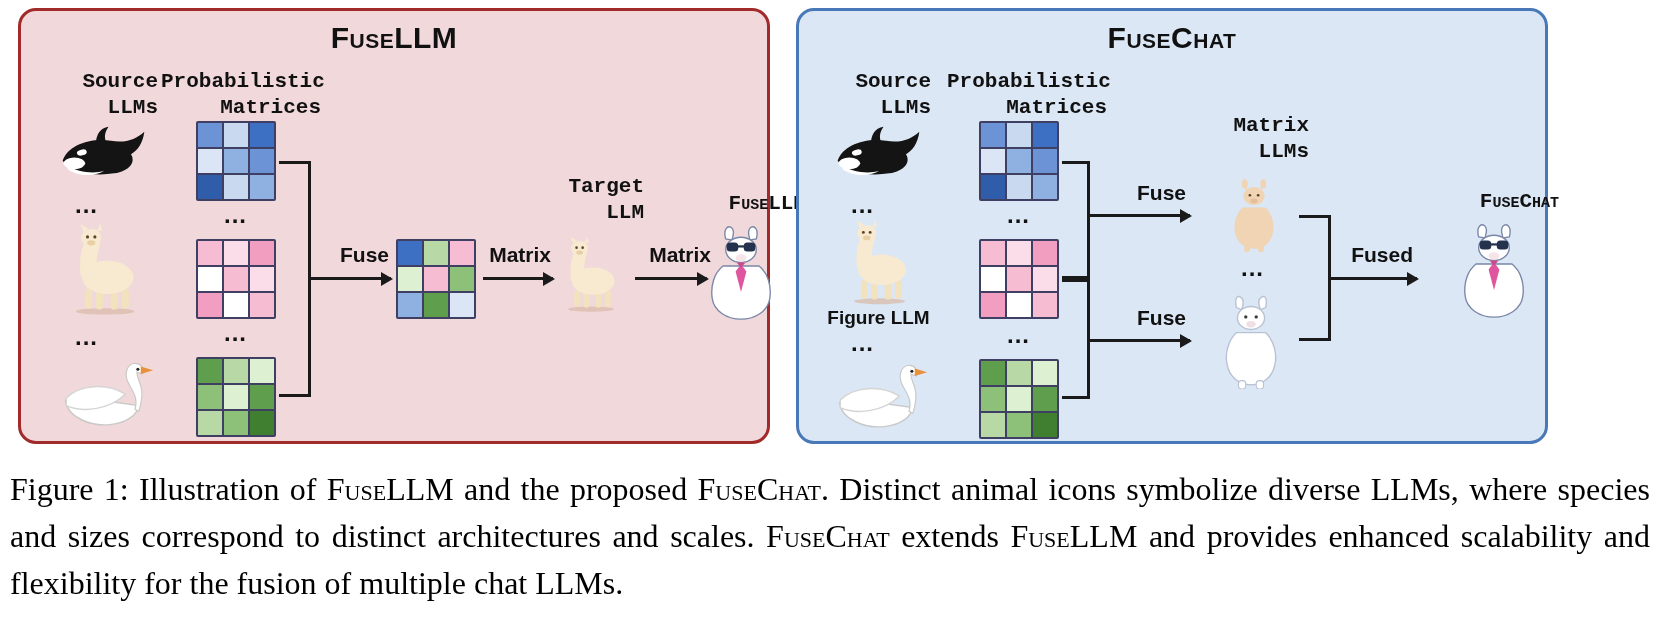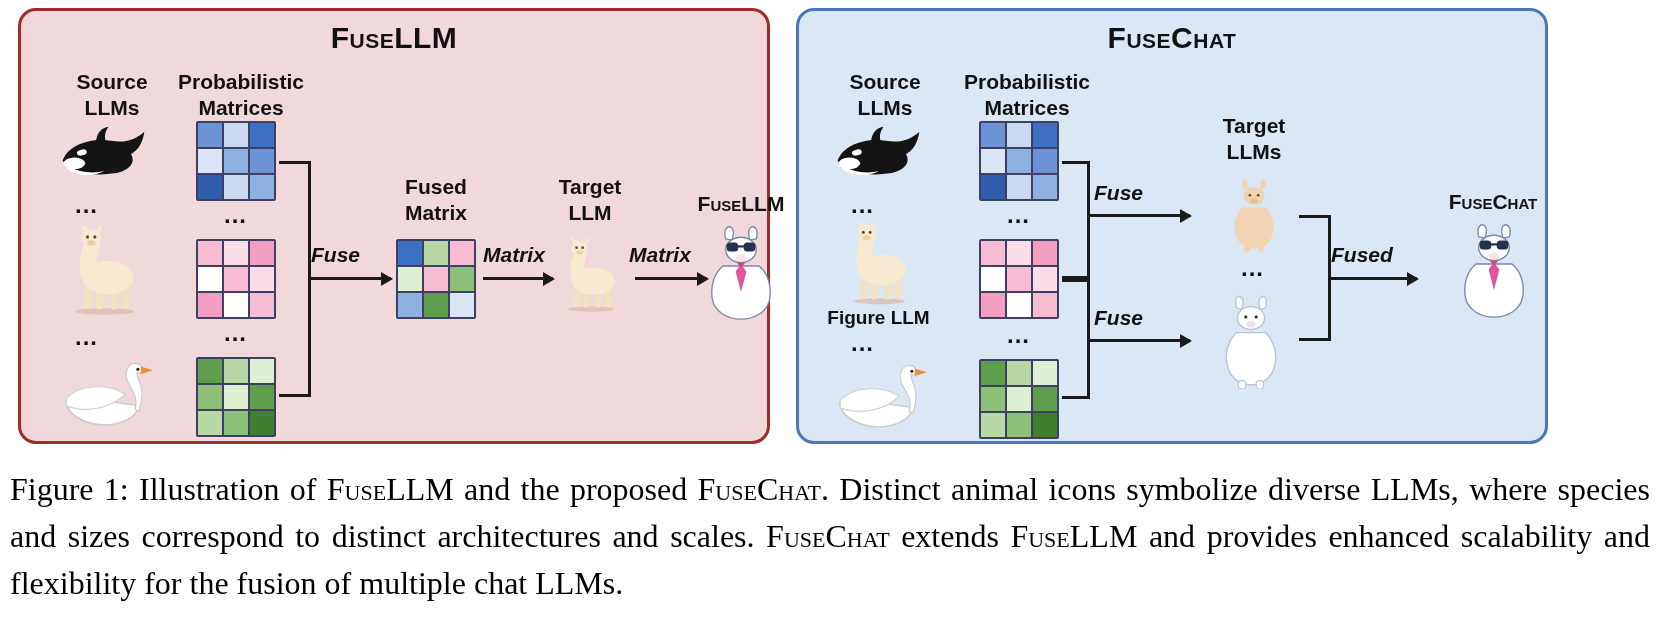--- a/index.html
+++ b/index.html
@@ -10,21 +10,21 @@
            border-radius:18px; border:3px solid #000; }
   .panel.left  { left:18px;  background:#f1d9db; border-color:#a12a2a; }
   .panel.right { left:796px; background:#dbe7f5; border-color:#4878b8; }
 
   .sc { font-variant: small-caps; }
 
   .panel-title { position:absolute; top:10px; left:0; right:0; text-align:center;
                  font-weight:bold; font-size:30px; letter-spacing:0.5px; }
 
   .col-header { position:absolute; font-weight:bold; font-size:21px; line-height:1.25;
-                text-align:center; }
+                text-align:right;font-family:Liberation Mono, monospace; }
 
   .sub-label { position:absolute; font-weight:bold; font-size:19px; text-align:center; }
 
   .dots { position:absolute; font-weight:bold; font-size:24px; letter-spacing:1px; }
 
   .icon { position:absolute; }
   .icon svg { width:100%; height:100%; display:block; }
 
   .matrix { position:absolute; width:80px; height:80px; box-sizing:border-box;
             display:grid; grid-template-columns:repeat(3,1fr); grid-template-rows:repeat(3,1fr);
@@ -32,21 +32,21 @@
   .matrix .cell { width:100%; height:100%; }
 
   .bracket { position:absolute; box-sizing:border-box;
              border-top:3px solid #1a1a1a; border-right:3px solid #1a1a1a; border-bottom:3px solid #1a1a1a; }
 
   .arrow { position:absolute; height:3px; background:#1a1a1a; }
   .arrow::after { content:""; position:absolute; right:-2px; top:-5.5px; width:0; height:0;
                   border-left:12px solid #1a1a1a; border-top:7px solid transparent;
                   border-bottom:7px solid transparent; }
 
-  .arrow-label { position:absolute; font-weight:bold; font-size:21px; text-align:left;font-style:italic; }
+  .arrow-label { position:absolute; font-weight:bold; font-size:21px; text-align:right; }
 
   .footnote { position:absolute; font-weight:bold; font-size:21px; color:#3d7bc8;
               text-decoration:underline; text-align:center; white-space:nowrap; }
 
   .caption { position:absolute; left:10px; top:466px; width:1640px; margin:0;
              font-family:"Liberation Serif", serif; font-size:32px; line-height:1.47;
              color:#000; text-align:justify; }
 </style>
 </head>
 <body>
@@ -131,21 +131,20 @@
         <div class="cell" style="background: rgb(184, 217, 166);"></div>
         <div class="cell" style="background: rgb(141, 193, 122);"></div>
         <div class="cell" style="background: rgb(65, 127, 48);"></div>
       </div>
 
     <div class="bracket" style="left:258px; top:150px; width:32px; height:236px;"></div>
 
     <div class="arrow" style="left:290px; top:266px; width:80px;"></div>
     <div class="arrow-label" style="left:290px; top:232px; width:78px;">Fuse</div>
 
-    <div class="col-header" style="left:362px; top:163px; width:106px;">Fused Matrix</div>
     <div class="matrix" style="left:375px; top:228px;">
         <div class="cell" style="background: rgb(61, 111, 194);"></div>
         <div class="cell" style="background: rgb(184, 217, 166);"></div>
         <div class="cell" style="background: rgb(246, 188, 210);"></div>
         <div class="cell" style="background: rgb(222, 240, 210);"></div>
         <div class="cell" style="background: rgb(246, 188, 210);"></div>
         <div class="cell" style="background: rgb(141, 193, 122);"></div>
         <div class="cell" style="background: rgb(143, 177, 226);"></div>
         <div class="cell" style="background: rgb(95, 158, 76);"></div>
         <div class="cell" style="background: rgb(219, 229, 245);"></div>
@@ -275,21 +274,21 @@
       </div>
 
     <div class="bracket" style="left:263px; top:150px; width:28px; height:118px;"></div>
     <div class="arrow" style="left:291px; top:203px; width:100px;"></div>
     <div class="arrow-label" style="left:295px; top:170px; width:92px;">Fuse</div>
 
     <div class="bracket" style="left:263px; top:268px; width:28px; height:120px;"></div>
     <div class="arrow" style="left:291px; top:328px; width:100px;"></div>
     <div class="arrow-label" style="left:295px; top:295px; width:92px;">Fuse</div>
 
-    <div class="col-header" style="left:400px; top:102px; width:110px;">Target LLMs</div>
+    <div class="col-header" style="left:400px; top:102px; width:110px;">Matrix LLMs</div>
 
     <div class="icon" style="left:422px; top:164px; width:66px; height:80px;">
       <svg viewBox="0 0 80 90">
         <path d="M26,12 C24,3 27,0 30,2 C33,4 33,9 31,14 Z" fill="#f0d4b4"></path>
         <path d="M54,12 C56,3 53,0 50,2 C47,4 47,9 49,14 Z" fill="#f0d4b4"></path>
         <ellipse cx="40" cy="22" rx="13" ry="11" fill="#f0d4b4"></ellipse>
         <circle cx="35" cy="21" r="1.6" fill="#5a4326"></circle>
         <circle cx="45" cy="21" r="1.6" fill="#5a4326"></circle>
         <ellipse cx="40" cy="28" rx="4.5" ry="3" fill="#e4bf9a"></ellipse>
         <path d="M26,36 C18,44 15,56 17,66 C19,78 28,86 40,86 C52,86 61,78 63,66 C65,56 62,44 54,36 Z" fill="#f0d4b4"></path>

